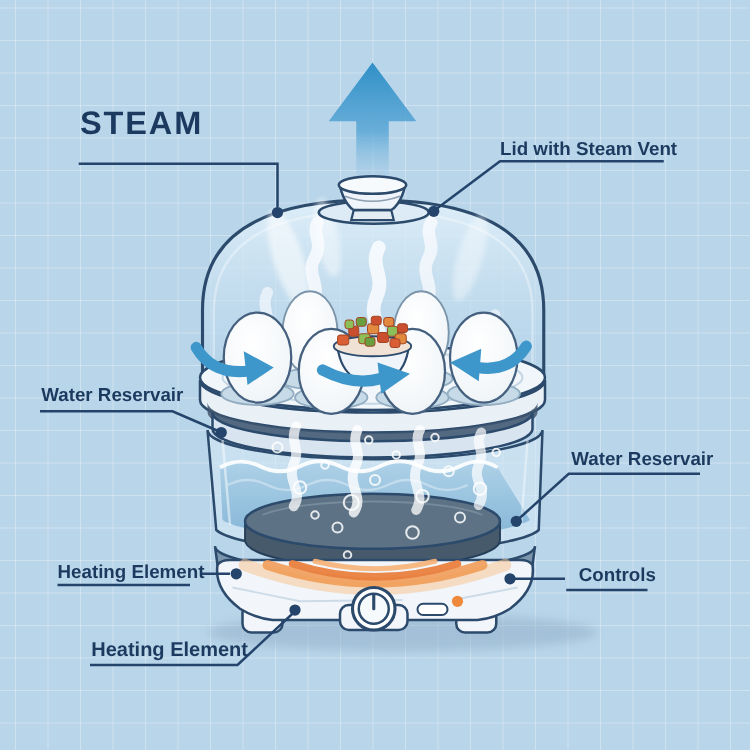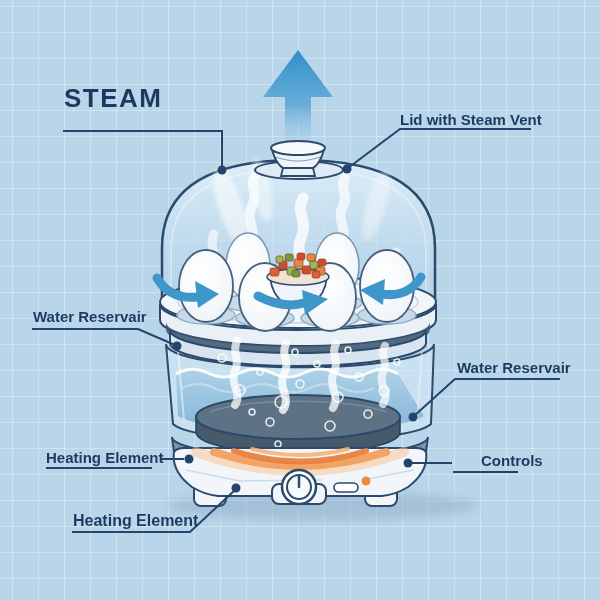--- a/index.html
+++ b/index.html
@@ -15,21 +15,21 @@
     color:#1c3a5f;
   }
   svg.diagram{position:absolute;left:0;top:0;}
   .lbl{position:absolute;white-space:nowrap;color:#1c3a5f;}
   .title-main{left:64px;top:83px;font-size:26px;font-weight:800;letter-spacing:1.5px;}
   .title-sub{left:63px;top:110px;font-size:15px;font-weight:600;}
   .lbl-lid{left:400px;top:111px;font-size:15px;font-weight:600;}
   .lbl-water-left{left:33px;top:308px;font-size:15px;font-weight:600;}
   .lbl-water-right{left:457px;top:359px;font-size:15px;font-weight:600;}
   .lbl-heat-left{left:46px;top:449px;font-size:15px;font-weight:600;}
-  .lbl-controls{left:481px;top:452px;font-size:15px;font-weight:600;}
+  .lbl-controls{left:463px;top:452px;font-size:15px;font-weight:600;}
   .lbl-heat-bottom{left:73px;top:512px;font-size:16px;font-weight:600;}
 </style>
 </head>
 <body>
 
 <div class="stage">
 
   <svg class="diagram" width="600" height="600" viewBox="0 0 600 600">
     <defs>
       <linearGradient id="arrowGrad" x1="0" y1="0" x2="0" y2="1">

